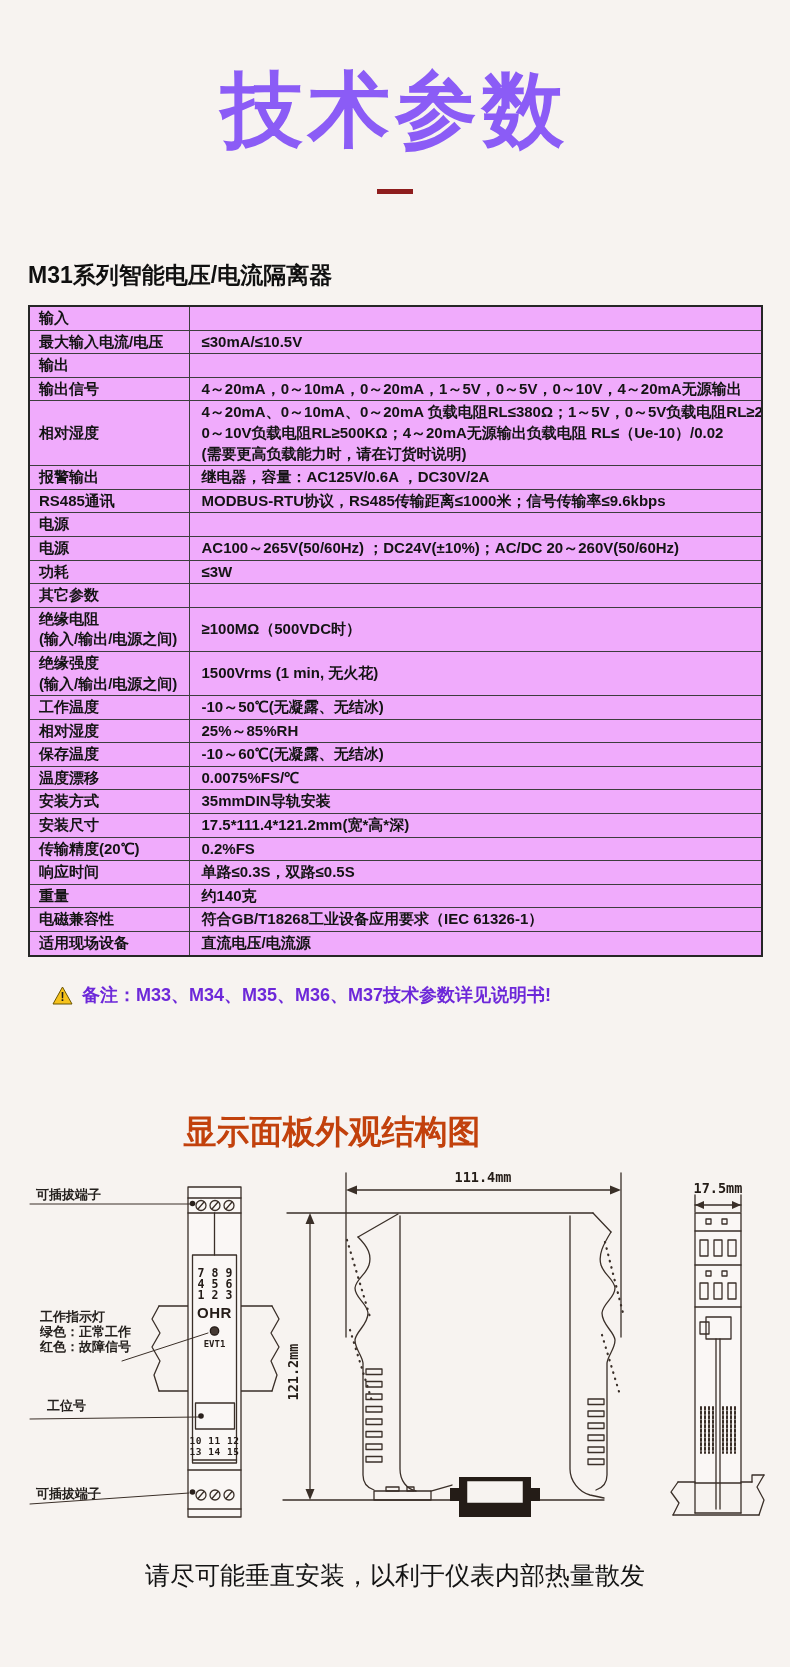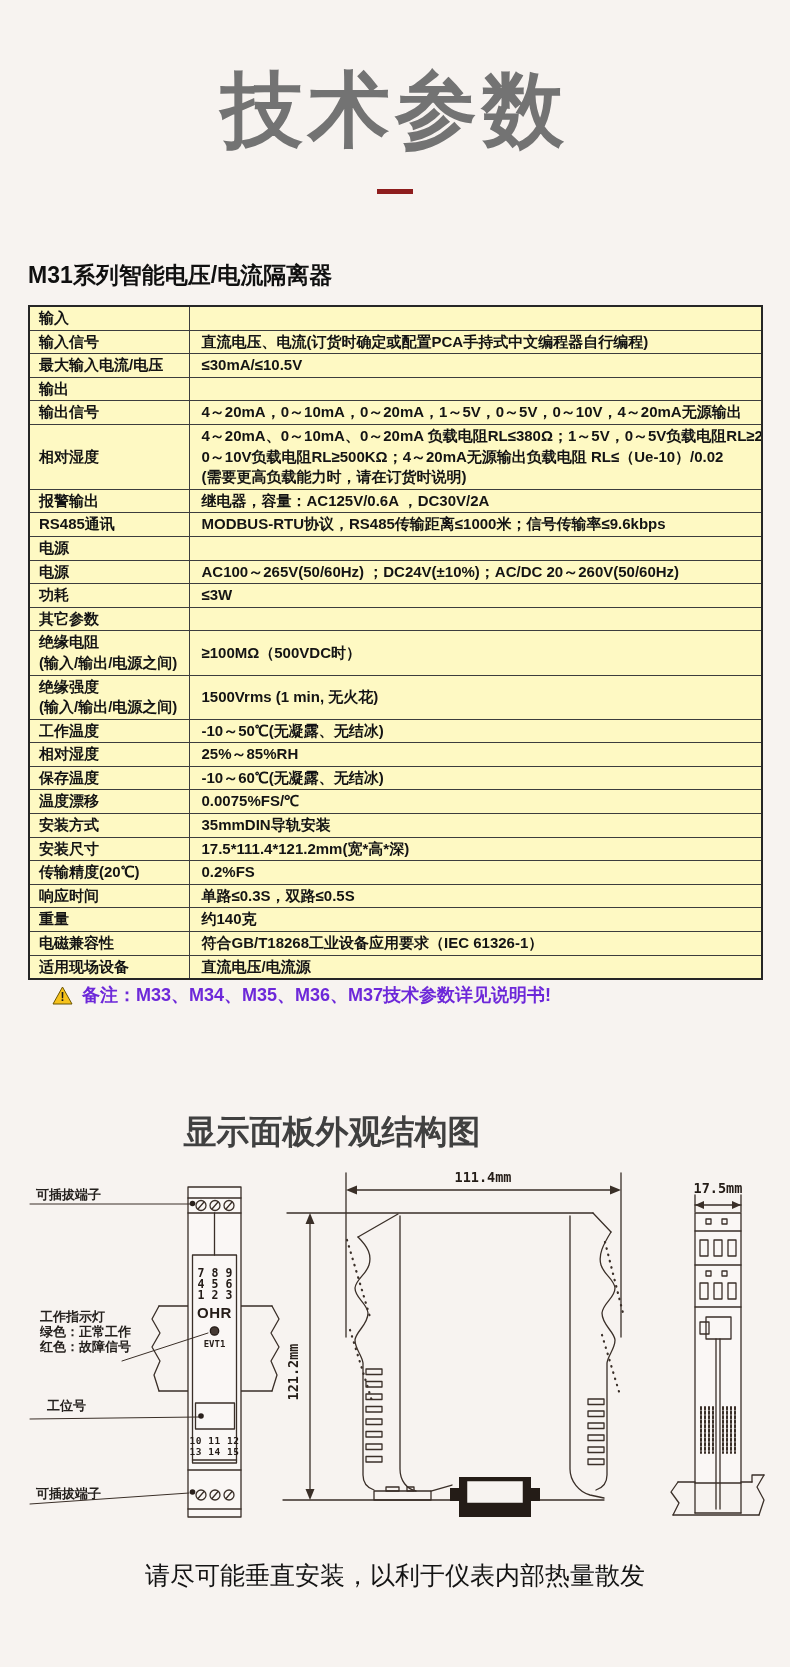--- a/index.html
+++ b/index.html
@@ -4,40 +4,40 @@
 <style>
   html,body{margin:0;padding:0}
   body{
     width:790px;height:1667px;position:relative;overflow:hidden;
     background:#f7f3f0;color:#1c1c1c;
     font-family:"Liberation Sans",sans-serif;
   }
   .abs{position:absolute}
   .main-title{
     top:56px;left:0;width:790px;margin:0;text-align:center;
-    font-size:82px;font-weight:900;letter-spacing:5px;color:#737373;
+    font-size:82px;font-weight:900;letter-spacing:5px;color:#8b5cf6;
   }
   .divider{top:189px;left:377px;width:36px;height:5px;background:#8e1d1d}
   .subtitle{top:260px;left:28px;font-size:23px;font-weight:700;color:#101010}
   .spec-table{
     top:305px;left:28px;width:735px;
     border-collapse:collapse;table-layout:fixed;
-    border:2px solid #262626;background:#fef9c3;
+    border:2px solid #262626;background:#f0abfc;
   }
   .spec-table td{
     border:1px solid #3d3d3d;
     font-size:15px;line-height:20.6px;font-weight:600;color:#141414;
     padding:1px 6px 1px 9px;vertical-align:middle;
     overflow:hidden;white-space:nowrap;
   }
   .spec-table td.c2{padding-left:12px}
   .note{top:983px;left:52px;display:flex;align-items:center;gap:9px}
   .note-text{font-size:18px;font-weight:700;color:#6d28d9}
   .sec2-title{top:1110px;left:0;width:664px;margin:0;text-align:center;
-    font-size:33px;font-weight:800;color:#404040}
+    font-size:33px;font-weight:800;color:#c2410c}
   .drawing{top:1085px;left:0}
   .drawing text{fill:#241c17}
   .dim{font:600 13.5px "DejaVu Sans Mono","Liberation Mono",monospace}
   .tnum{font:700 11.5px "DejaVu Sans Mono",monospace;text-anchor:middle}
   .red{fill:#e03a28}
   .brand{font:900 15px "Liberation Sans",sans-serif;text-anchor:middle;letter-spacing:.5px}
   .model{font:700 9px "DejaVu Sans Mono",monospace;text-anchor:middle}
   .bnum{font:700 9.5px "DejaVu Sans Mono",monospace;text-anchor:middle;letter-spacing:.5px}
   .dlabel{font-size:13px;font-weight:700;color:#24201d;line-height:15px}
   .footer{top:1556px;left:0;width:790px;text-align:center;
@@ -52,24 +52,20 @@
 
 <table class="abs spec-table">
   <colgroup>
       <col style="width:160px">
       <col>
     </colgroup>
   <tbody>
       <tr>
         <td class="c1">输入</td>
         <td class="c2"></td>
-      </tr>
-      <tr>
-        <td class="c1">输入信号</td>
-        <td class="c2">直流电压、电流(订货时确定或配置PCA手持式中文编程器自行编程)</td>
       </tr>
       <tr>
         <td class="c1">最大输入电流/电压</td>
         <td class="c2">≤30mA/≤10.5V</td>
       </tr>
       <tr>
         <td class="c1">输出</td>
         <td class="c2"></td>
       </tr>
       <tr>

